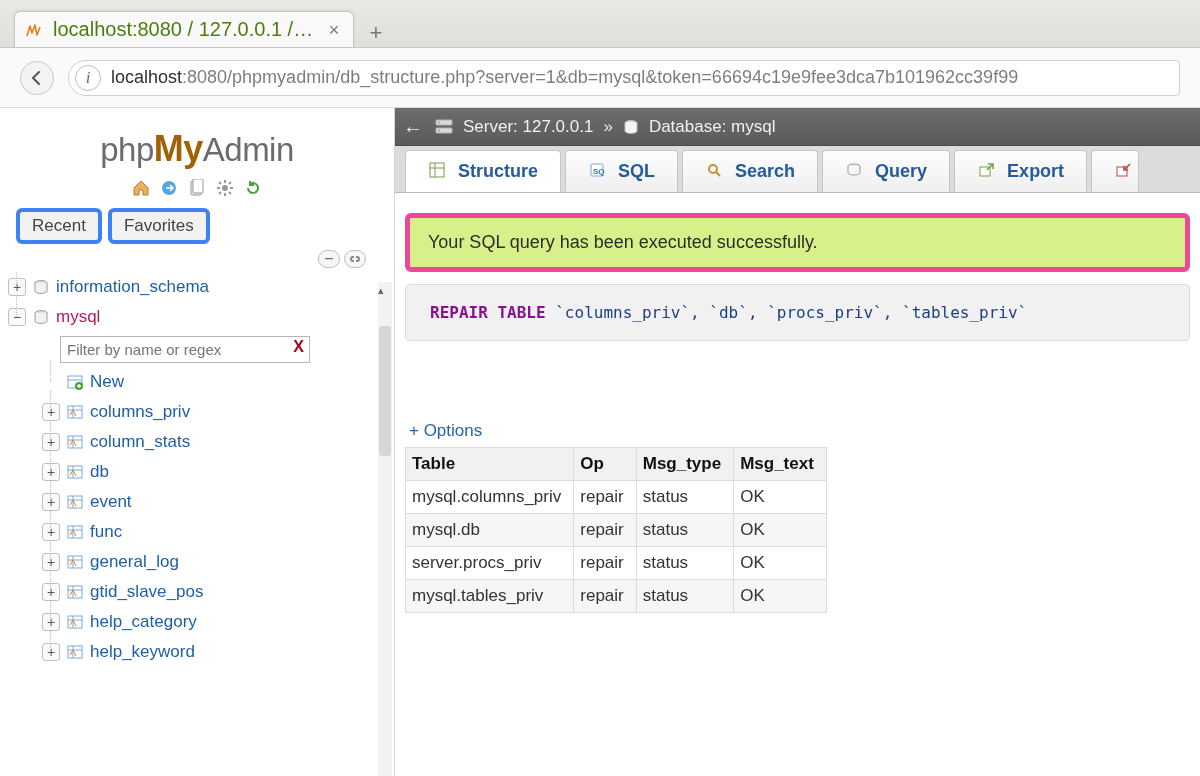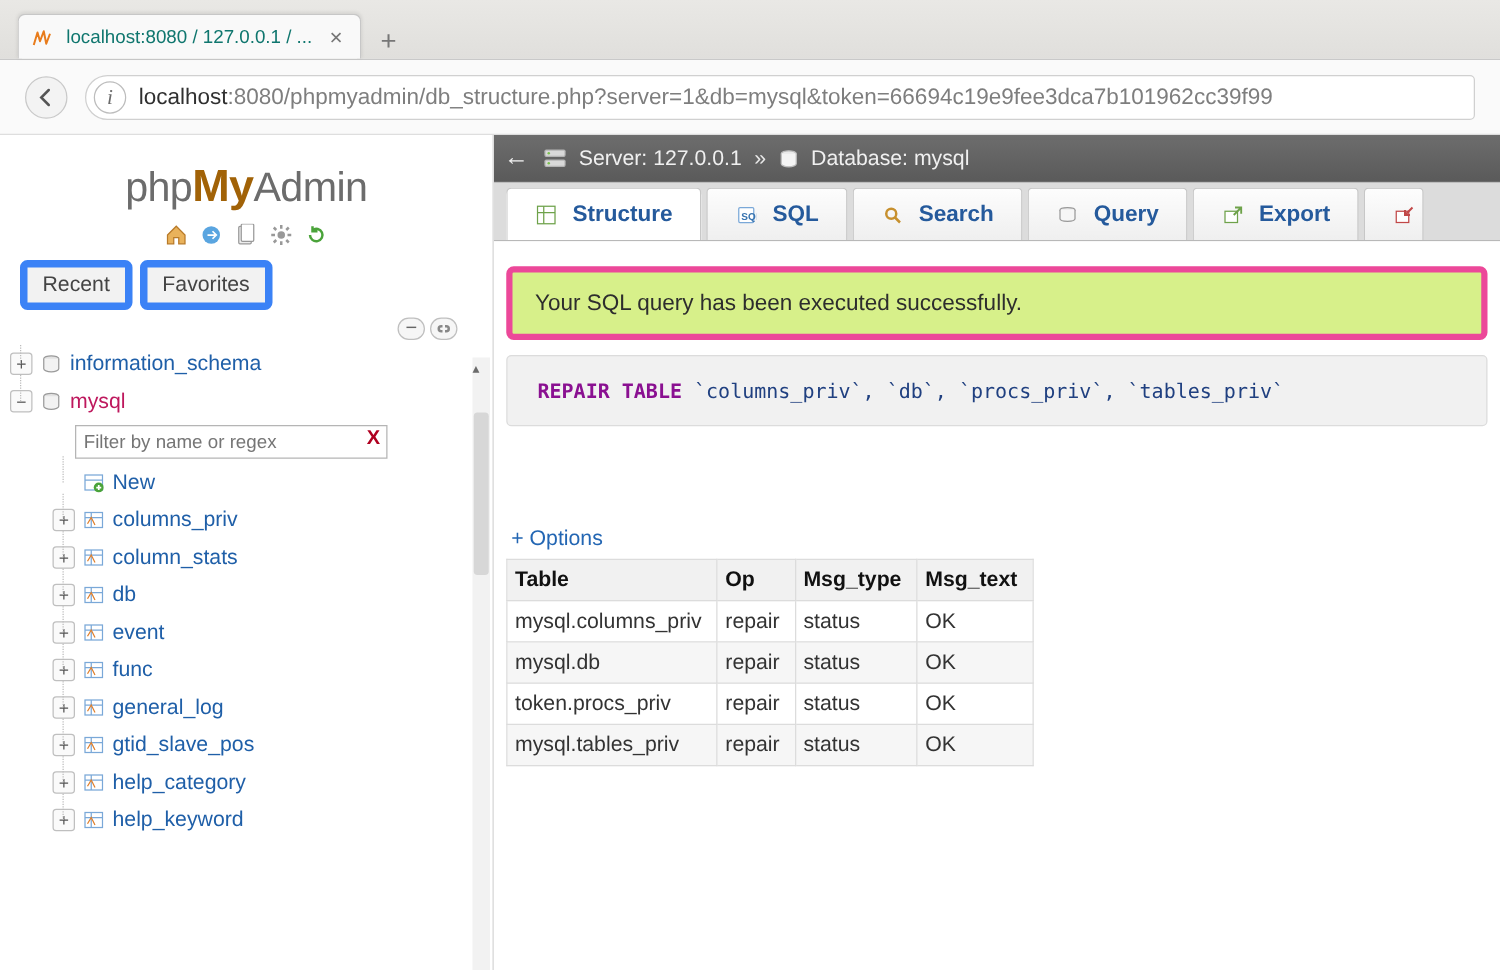--- a/index.html
+++ b/index.html
@@ -30,22 +30,22 @@
     height: 36px;
     display: flex;
     align-items: center;
     padding: 0 10px;
     gap: 10px;
     max-width: 340px;
     box-shadow: 0 -1px 3px rgba(0,0,0,.08);
   }
   .browser-tab .tab-favicon { width: 18px; height: 18px; display:flex; align-items:center; justify-content:center;}
   .browser-tab .tab-title {
-    color: #0f766e;
-    font-size: 15px;
+    color: #4d7c0f;
+    font-size: 20px;
     white-space: nowrap;
     overflow: hidden;
     text-overflow: ellipsis;
     flex: 1;
   }
   .browser-tab .tab-close {
     width: 18px;
     height: 18px;
     border-radius: 3px;
     display: flex;
@@ -142,21 +142,21 @@
   }
   .mini-toolbar .mini-btn {
     width:20px;height:20px;display:flex;align-items:center;justify-content:center;
     cursor:pointer;
   }
   .recent-fav {
     display:flex; gap:6px; padding: 0 6px; margin-bottom:6px;
   }
   .recent-fav .tab-pill {
     background:#f2f2f2;
-    border:6px solid #3b82f6;
+    border:4px solid #3b82f6;
     border-radius:6px;
     padding:4px 12px;
     font-size:17px;
     color:#444;
     cursor:pointer;
   }
   .side-zoom {
     display:flex; justify-content:flex-end; gap:4px; padding-right:18px; margin-bottom:4px;
   }
   .side-zoom .zbtn {
@@ -257,21 +257,21 @@
     padding-left:8px;
     gap:0;
     overflow:hidden;
   }
   .top-tab {
     border:1px solid #c7c7c7;
     border-bottom:none;
     background: linear-gradient(#fdfdfd,#efefef);
     margin: 4px 2px 0 2px;
     padding: 10px 22px;
-    display:flex; align-items:center; gap:12px;
+    display:flex; gap:12px;
     font-size:18px; font-weight:600; color:#255a9c;
     cursor:pointer;
     border-radius:4px 4px 0 0;
     white-space:nowrap;
   }
   .top-tab.active {
     background:#fff;
     box-shadow: 0 2px 0 #fff;
   }
   .top-tab .ticon { width:18px;height:18px; display:flex;align-items:center;justify-content:center; }
@@ -699,21 +699,21 @@
             <td>status</td>
             <td>OK</td>
           </tr>
           <tr>
             <td>mysql.db</td>
             <td>repair</td>
             <td>status</td>
             <td>OK</td>
           </tr>
           <tr>
-            <td>token.procs_priv</td>
+            <td>server.procs_priv</td>
             <td>repair</td>
             <td>status</td>
             <td>OK</td>
           </tr>
           <tr>
             <td>mysql.tables_priv</td>
             <td>repair</td>
             <td>status</td>
             <td>OK</td>
           </tr>

